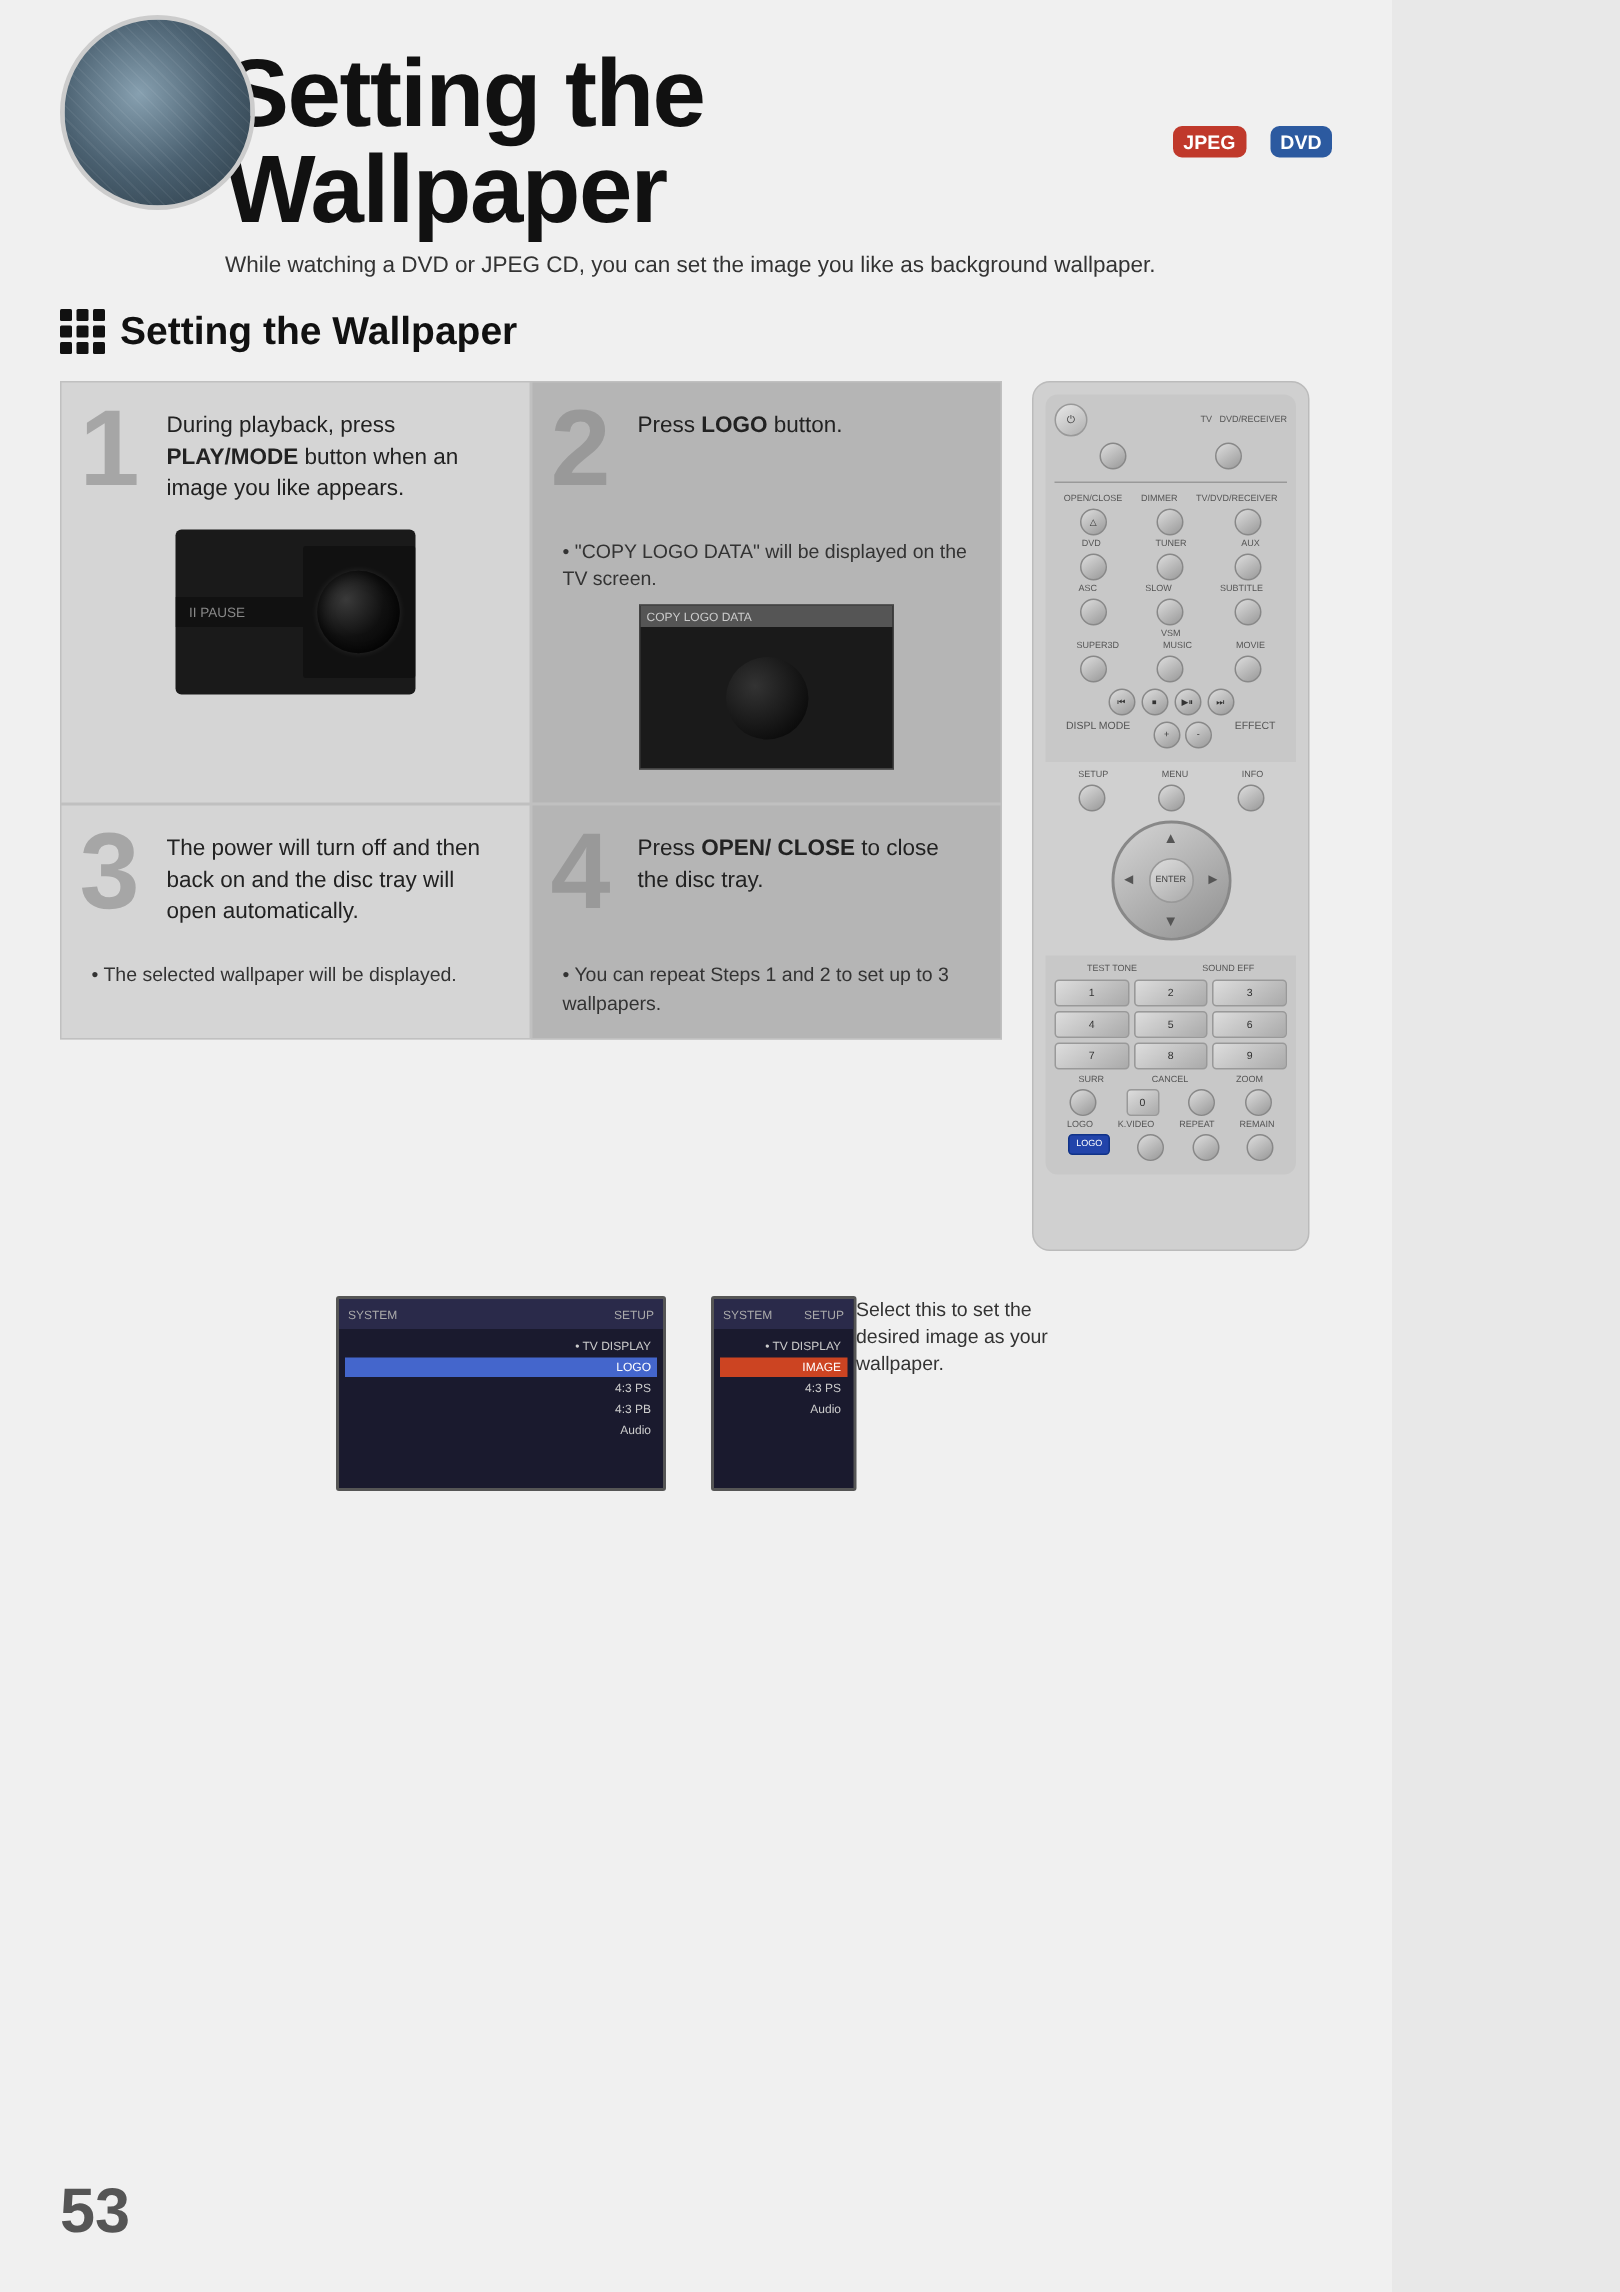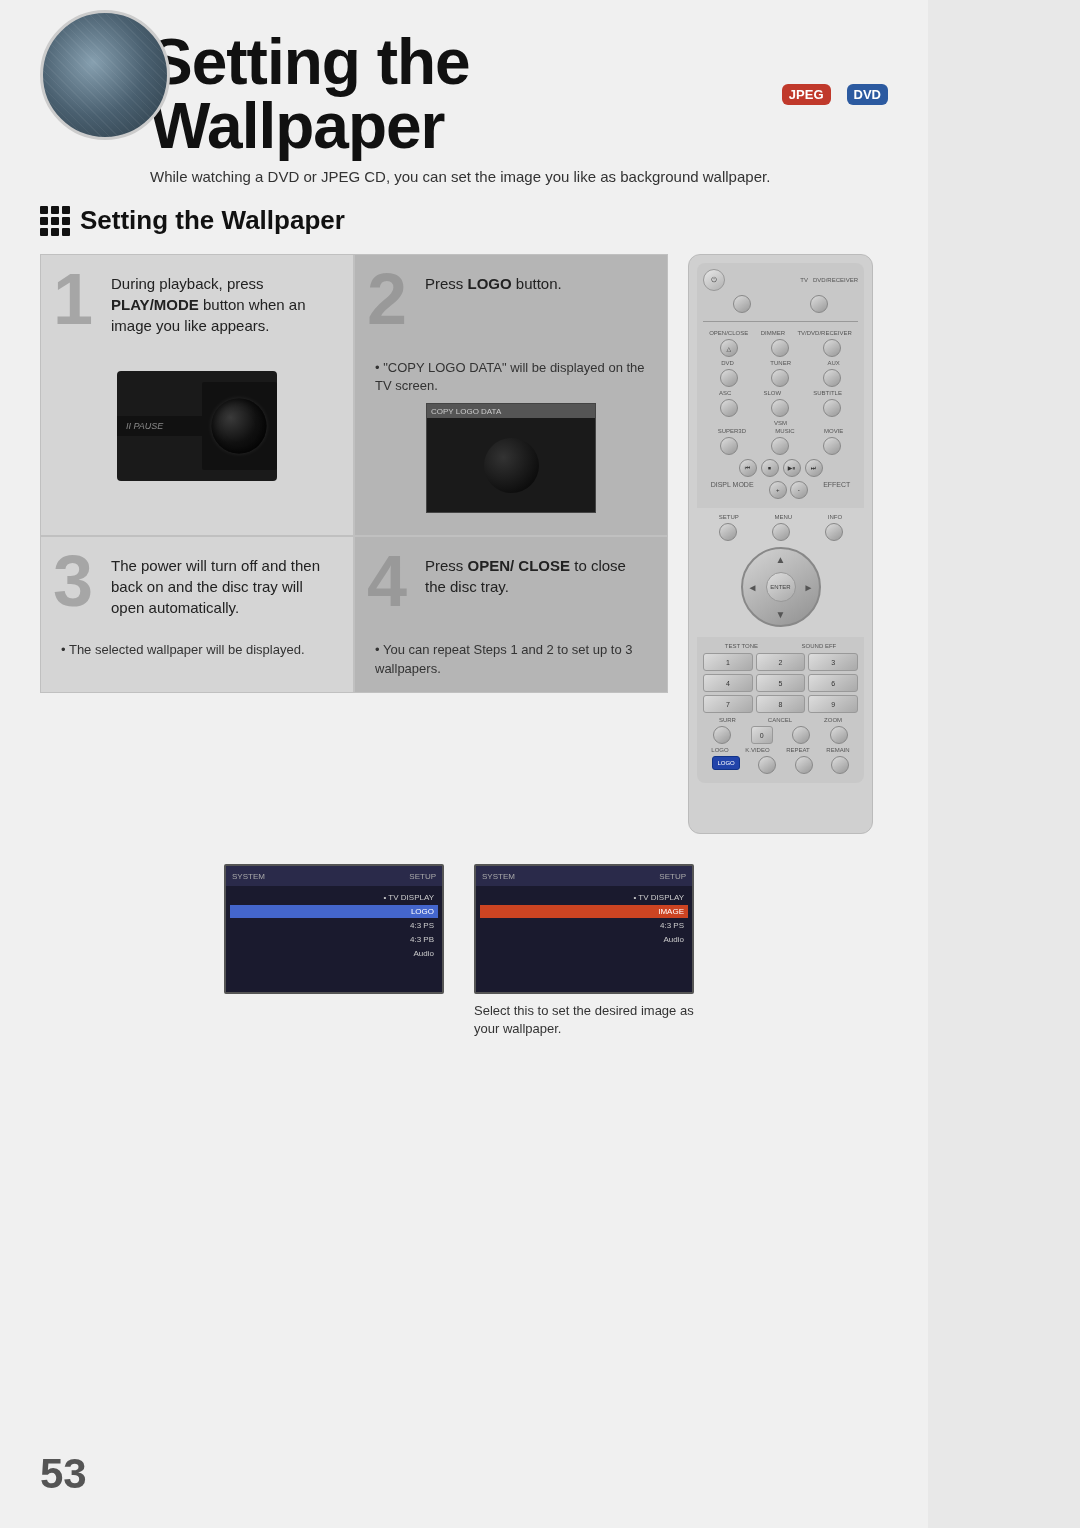--- a/index.html
+++ b/index.html
@@ -173,27 +173,26 @@
 
     .step-text strong {
       font-weight: 900;
     }
 
     .step-image {
       width: 160px;
       height: 110px;
       background: #1a1a1a;
       border-radius: 4px;
-      margin: 18px auto;
+      margin: 0 auto;
       display: flex;
       align-items: center;
       justify-content: center;
       position: relative;
       overflow: hidden;
-      font-style: italic;
     }
 
     .step-image .screen-inner {
       width: 140px;
       height: 90px;
       background: radial-gradient(ellipse at center, #2a2a2a 30%, #111 100%);
       border-radius: 2px;
       position: relative;
     }
 
@@ -395,21 +394,20 @@
     
     .bottom-section {
       margin-top: 30px;
       display: flex;
       justify-content: center;
       gap: 30px;
     }
 
     .wallpaper-option {
       display: flex;
-      flex-direction: column;
       align-items: flex-start;
       max-width: 230px;
     }
 
     .menu-screen {
       width: 220px;
       height: 130px;
       background: #1a1a2e;
       border: 2px solid #555;
       border-radius: 2px;

